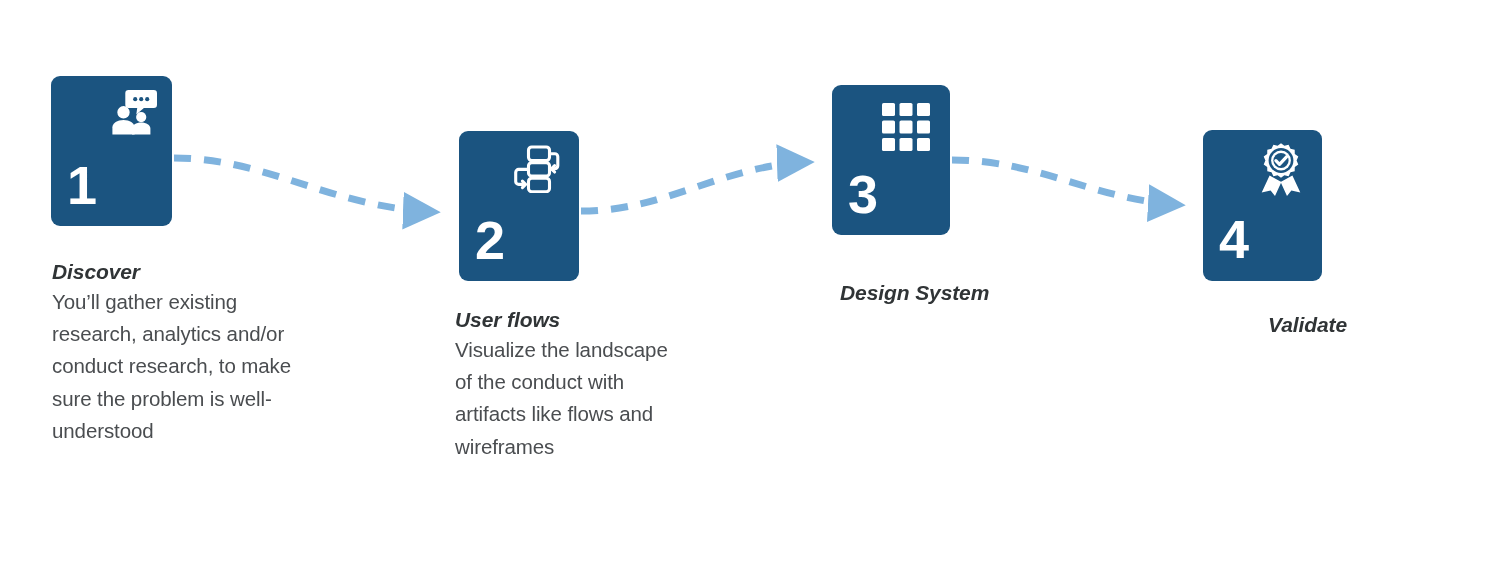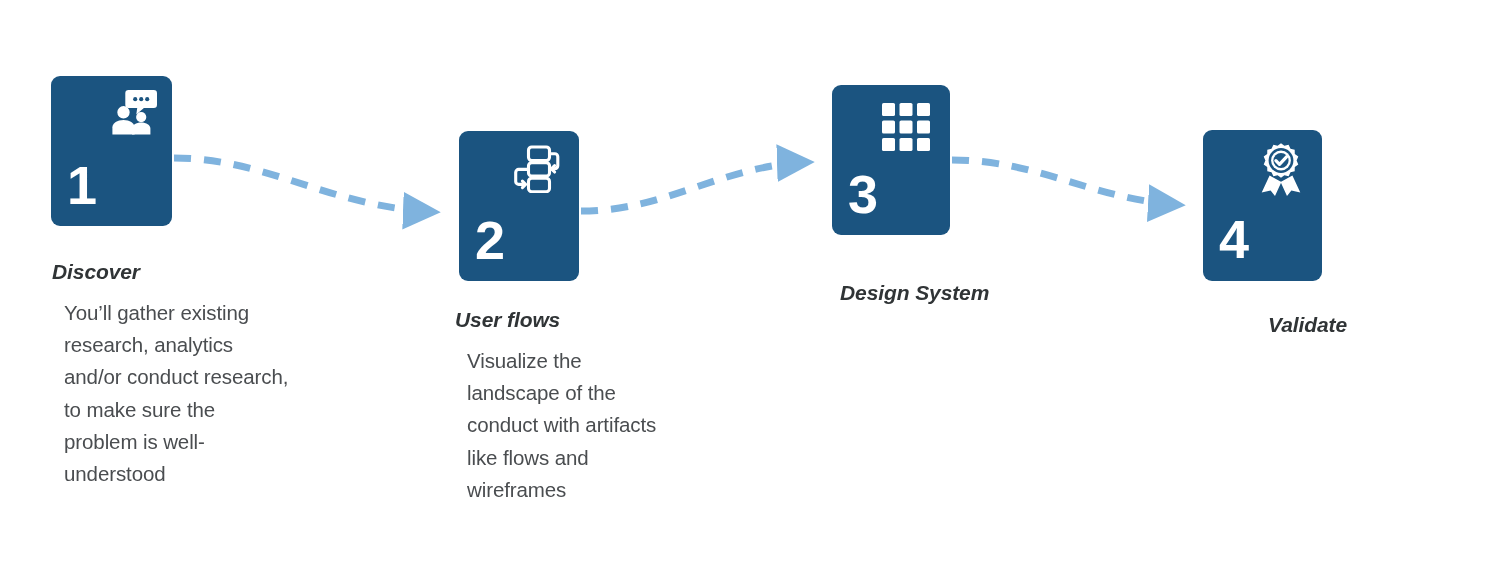--- a/index.html
+++ b/index.html
@@ -73,21 +73,21 @@
     line-height: 1.30;
     margin: 0 0 1px 0;
     letter-spacing: -0.1px;
     font-style: italic;
   }
   .step-desc {
     font-size: 20.5px;
     font-weight: normal;
     color: #4a4d50;
     line-height: 1.565;
-    margin: 12px;
+    margin: 0;
     letter-spacing: -0.1px;
   }
 </style>
 </head>
 <body>
 
 <div id="stage">
 
   <svg id="connectors" viewBox="0 0 1488 578">
     <defs>

